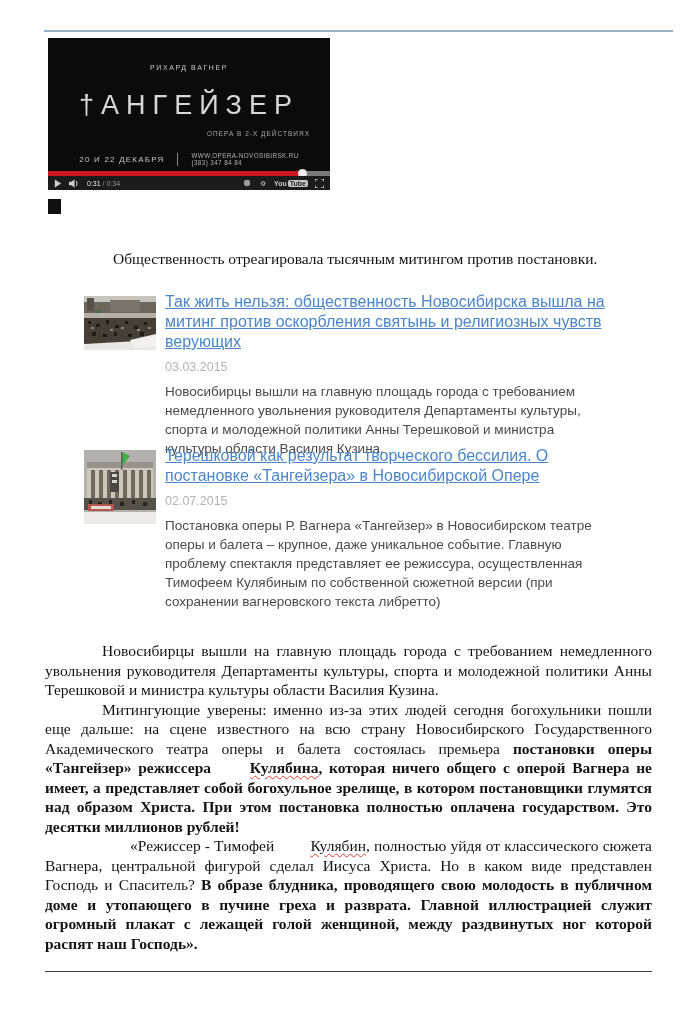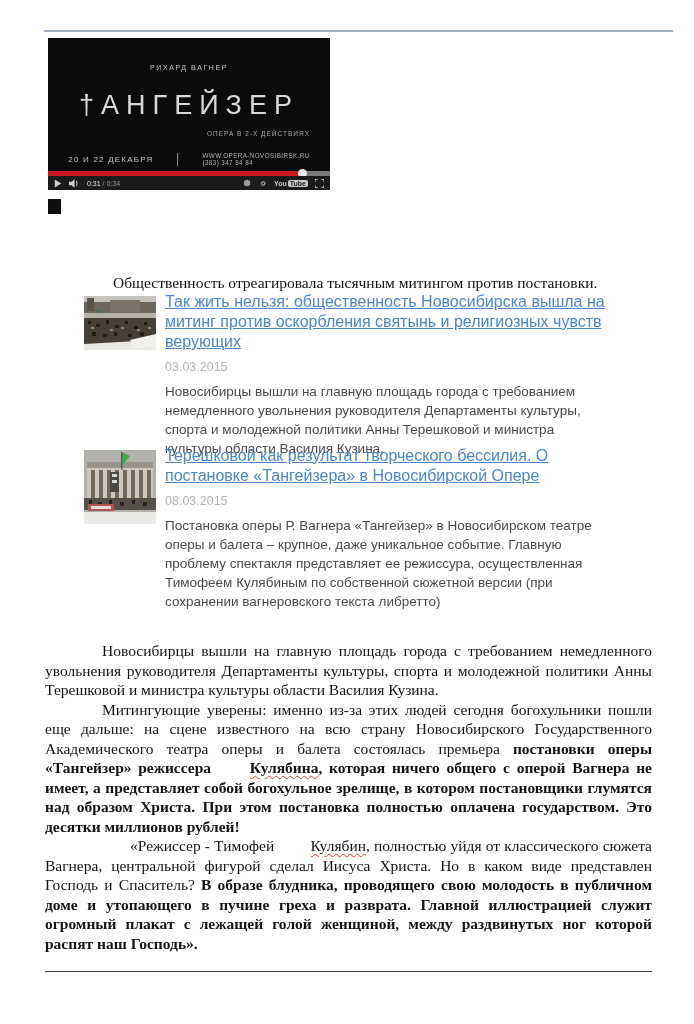--- a/index.html
+++ b/index.html
@@ -13,21 +13,21 @@
   
   .video-player{position:absolute;left:48px;top:38px;width:258px;height:152px;background:#a21caf;}
   .poster{position:relative;width:282px;height:133px;background:#0b0b0b;overflow:hidden;
           font-family:"Liberation Sans", sans-serif;}
   .poster-composer{position:absolute;top:26px;left:0;width:100%;text-align:center;
                    font-size:7px;letter-spacing:1.6px;color:#c9c9c9;}
   .poster-title{position:absolute;top:52px;left:0;width:100%;text-align:center;
                 font-size:27px;letter-spacing:7px;color:#d8d8d8;font-weight:normal;white-space:nowrap;}
   .poster-subtitle{position:absolute;top:92px;right:20px;font-size:6.5px;letter-spacing:1px;color:#a8a8a8;}
   .poster-bottom{position:absolute;bottom:5px;left:0;width:100%;display:flex;
-                 justify-content:center;align-items:center;gap:24px;color:#b9b9b9;}
+                 justify-content:center;align-items:center;gap:13px;color:#b9b9b9;}
   .poster-dates{font-size:8px;letter-spacing:1.2px;color:#c4c4c4;}
   .poster-sep{width:1px;height:13px;background:#8a8a8a;}
   .poster-contact{display:flex;flex-direction:column;line-height:7px;}
   .poster-site{font-size:6.3px;color:#b0b0b0;letter-spacing:.4px;}
   .poster-phone{font-size:6.3px;color:#b0b0b0;letter-spacing:.4px;}
   
   .progress{position:relative;width:282px;height:5px;background:#7a7a7a;}
   .progress-played{height:5px;background:#cc181e;}
   .scrubber{position:absolute;top:-2px;width:9px;height:9px;border-radius:50%;background:#ececec;}
   
@@ -38,21 +38,21 @@
   .time{font-size:7px;color:#e6e6e6;white-space:nowrap;}
   .time .total{color:#9a9a9a;}
   .ctrl-spacer{flex:1;}
   .yt-logo{display:inline-flex;align-items:center;gap:1px;}
   .yt-you{font-size:7px;color:#c9c9c9;font-weight:bold;}
   .yt-tube{font-size:7px;color:#1b1b1b;background:#c9c9c9;border-radius:2px;padding:0 2px;font-weight:bold;}
 
   .black-square{position:absolute;left:48px;top:199px;width:13px;height:15px;background:#0f0f0f;}
 
   
-  .heading{position:absolute;left:45px;top:272px;width:607px;font-size:15.5px;line-height:21px;
+  .heading{position:absolute;left:45px;top:248px;width:607px;font-size:15.5px;line-height:21px;
            color:#111;text-indent:68px;}
 
   
   .article{position:absolute;left:84px;width:530px;font-family:"Liberation Sans", sans-serif;}
   .article-1{top:292px;}
   .article-2{top:446px;}
   .thumb{position:absolute;left:0;top:4px;display:block;}
   .article-content{margin-left:81px;width:440px;}
   .article-title{display:inline;color:#4a86c8;text-decoration:underline;font-size:16px;line-height:20px;cursor:pointer;}
   .article-date{color:#b3b3b3;font-size:12.5px;margin-top:8px;margin-bottom:8px;}
@@ -201,21 +201,21 @@
         <rect x="36" y="52" width="4" height="4"></rect>
       <rect x="48" y="50" width="3" height="4"></rect>
         <rect x="59" y="52" width="4" height="4"></rect>
     </g>
     <rect x="4" y="54" width="26" height="7" fill="#b05550"></rect>
     <rect x="7" y="56" width="20" height="3" fill="#e5ded8"></rect>
     <rect x="0" y="62" width="72" height="12" fill="#eceae6"></rect>
   </svg>
   <div class="article-content">
     <a class="article-title">Терешковой как результат творческого бессилия. О постановке «Тангейзера» в Новосибирской Опере</a>
-    <div class="article-date">08.03.2015</div>
+    <div class="article-date">02.07.2015</div>
     <div class="article-desc">Постановка оперы Р. Вагнера «Тангейзер» в Новосибирском театре оперы и балета – крупное, даже уникальное событие. Главную проблему спектакля представляет ее режиссура, осуществленная Тимофеем Кулябиным по собственной сюжетной версии (при сохранении вагнеровского текста либретто)</div>
   </div>
 </div>
 
 <div class="body-text">
   <p><span>Новосибирцы вышли на главную площадь города с требованием немедленного увольнения руководителя Департаменты культуры, спорта и молодежной политики Анны Терешковой и министра культуры области Василия Кузина.</span></p>
   <p><span>Митингующие уверены: именно из-за этих людей сегодня богохульники пошли еще дальше: на сцене известного на всю страну Новосибирского Государственного Академического театра оперы и балета состоялась премьера </span><b>постановки оперы «Тангейзер» режиссера </b><b class="spell">Кулябина</b><b>, которая ничего общего с оперой Вагнера не имеет, а представляет собой богохульное зрелище, в котором постановщики глумятся над образом Христа. При этом постановка полностью оплачена государством. Это десятки миллионов рублей!</b></p>
   <p class="indent-large"><span>«Режиссер - Тимофей </span><span class="spell">Кулябин</span><span>, полностью уйдя от классического сюжета Вагнера, центральной фигурой сделал Иисуса Христа. Но в каком виде представлен Господь и Спаситель? </span><b>В образе блудника, проводящего свою молодость в публичном доме и утопающего в пучине греха и разврата. Главной иллюстрацией служит огромный плакат с лежащей голой женщиной, между раздвинутых ног которой распят наш Господь».</b></p>
 </div>
 

